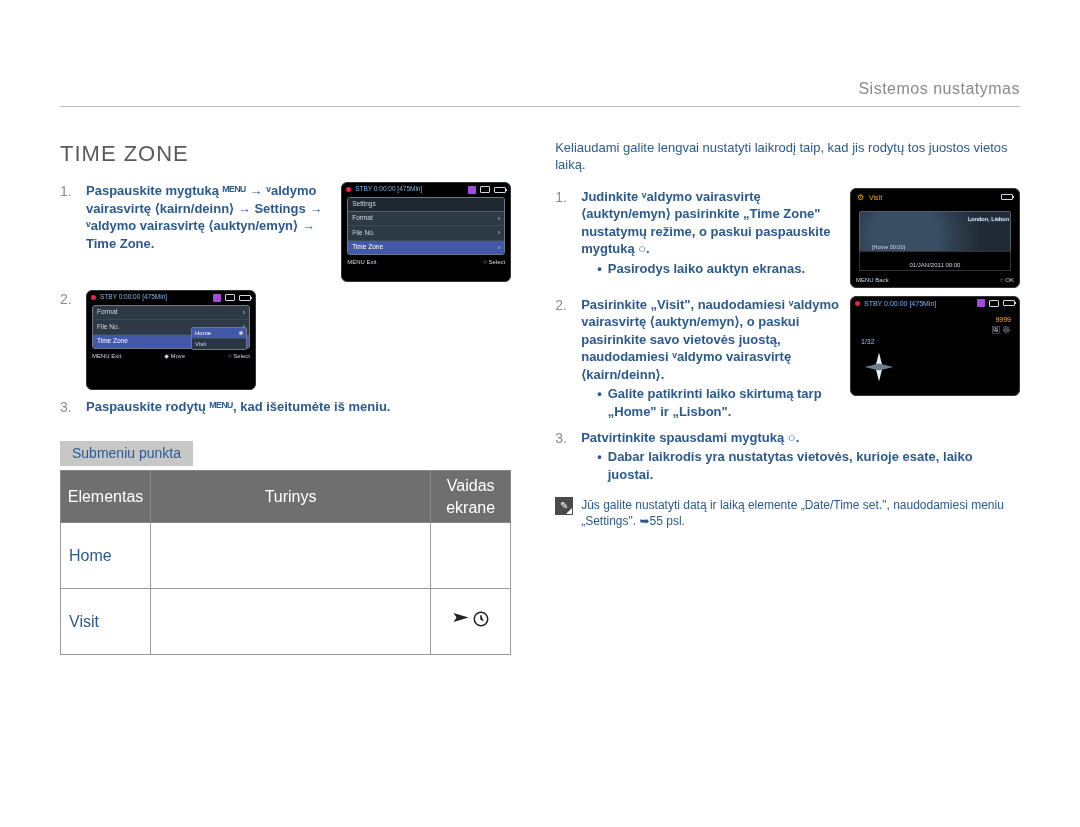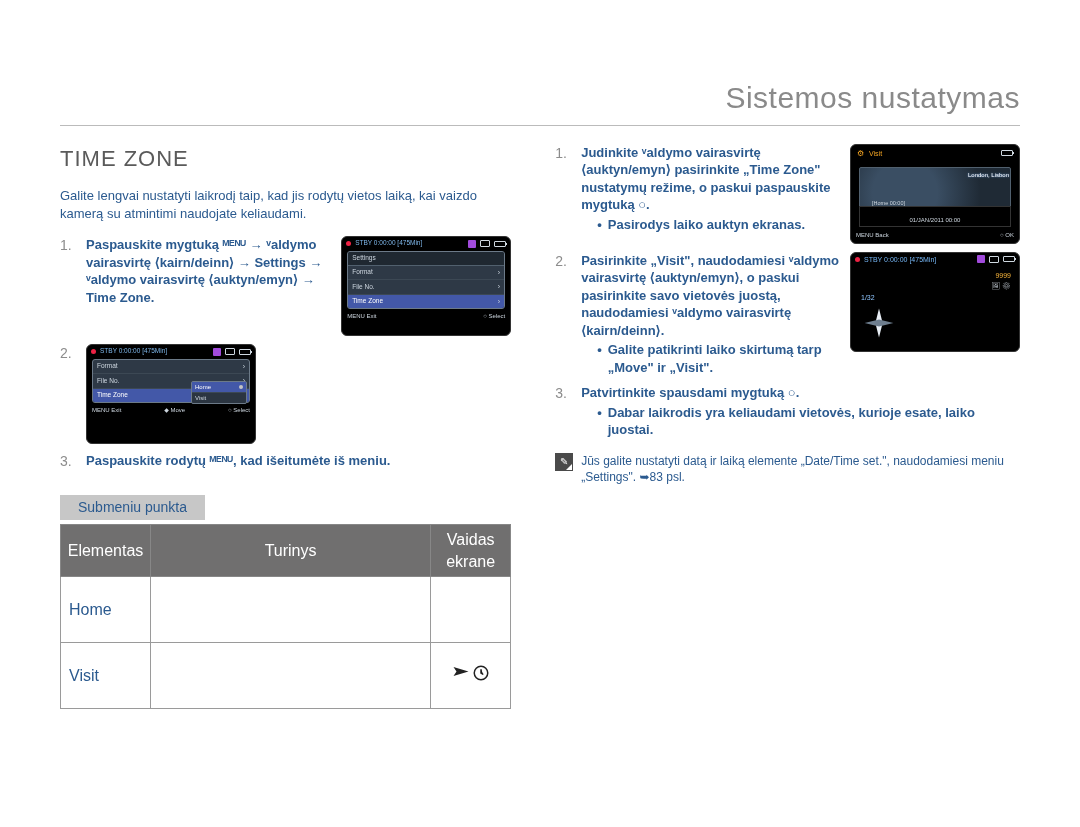--- a/index.html
+++ b/index.html
@@ -12,25 +12,25 @@
     color: #2b5a8f;
     font-size: 13px;
     line-height: 1.35;
   }
   .page {
     padding: 78px 60px 20px 60px;
   }
   .header {
     text-align: right;
     color: #8a8a8a;
-    font-size: 30px;
+    font-size: 16px;
     font-weight: 400;
     border-bottom: 1px solid #bbb;
     padding-bottom: 6px;
-    margin-bottom: 18px;
+    margin-bottom: 32px;
     letter-spacing: 0.5px;
   }
   .cols {
     display: flex;
     gap: 44px;
   }
   .col { flex: 1 1 50%; }
   .col-left { flex: 0 0 47%; }
   .col-right { flex: 1 1 53%; }
   .h1 {
@@ -157,21 +157,21 @@
   .thumb-clock .timecode { color:#76b6f5; font-size:7px;}
   .thumb-clock .weather { position:absolute; left:10px; top:40px; color:#8fc6ff; font-size:7px;}
   .thumb-clock .comp {
     position:absolute; left:10px; bottom:10px; width:36px; height:36px;
   }
   .thumb-clock .comp svg { width:36px; height:36px; }
   .submenu-label {
     background: #c7c7c7;
     color: #2b5a8f;
     display: inline-block;
-    padding: 3px 18px;
+    padding: 3px 12px;
     margin: 16px 0 4px 0;
     font-size: 14px;
   }
   table.sub {
     border-collapse: collapse;
     width: 100%;
     font-size: 16px;
   }
   table.sub th {
     background: #706f6f;
@@ -224,21 +224,20 @@
 </head>
 <body>
 
 <div class="page">
   <div class="header">Sistemos nustatymas</div>
 
   <div class="cols">
 
     <div class="col col-left">
       <div class="h1">TIME ZONE</div>
-      <p class="intro">Galite lengvai nustatyti laikrodį taip, kad jis rodytų vietos laiką, kai vaizdo kamerą su atmintimi naudojate keliaudami.</p>
 
       
       <div class="step-row">
         <div class="step-num">1.</div>
         <div class="step-text">Paspauskite mygtuką ᴹᴱᴺᵁ → ᵛaldymo vairasvirtę ⟨kairn/deinn⟩ → Settings → ᵛaldymo vairasvirtę ⟨auktyn/emyn⟩ → Time Zone.</div>
         <div class="thumb">
           <div class="topbar">
             <span class="rec-dot"></span>
             <span class="rec">STBY 0:00:00 [475Min]</span>
             <span style="margin-left:auto"></span>
@@ -347,20 +346,21 @@
                     <path stroke="#222" stroke-width="2" d="M12 7v5l3 2"></path>
                   </svg>
               </span>
             </td>
           </tr>
         </tbody>
       </table>
     </div>
 
     <div class="col col-right">
+      <p class="intro">Keliaudami galite lengvai nustatyti laikrodį taip, kad jis rodytų tos juostos vietos laiką.</p>
 
       <div class="step-row">
         <div class="step-num">1.</div>
         <div class="step-text">
           <span>Judinkite ᵛaldymo vairasvirtę ⟨auktyn/emyn⟩ pasirinkite „Time Zone" nustatymų režime, o paskui paspauskite mygtuką ○.</span>
           <div class="sub-bullet">
               <span class="dot">•</span>
             <span>Pasirodys laiko auktyn ekranas.</span>
           </div>
         </div>
@@ -380,21 +380,21 @@
           </div>
         </div>
       </div>
 
       <div class="step-row">
         <div class="step-num">2.</div>
         <div class="step-text">
           <span>Pasirinkite „Visit", naudodamiesi ᵛaldymo vairasvirtę ⟨auktyn/emyn⟩, o paskui pasirinkite savo vietovės juostą, naudodamiesi ᵛaldymo vairasvirtę ⟨kairn/deinn⟩.</span>
           <div class="sub-bullet">
               <span class="dot">•</span>
-            <span>Galite patikrinti laiko skirtumą tarp „Move" ir „Visit".</span>
+            <span>Galite patikrinti laiko skirtumą tarp „Home" ir „Lisbon".</span>
           </div>
         </div>
         <div class="thumb thumb-clock">
           <div class="topbar">
             <span class="rec-dot"></span>
             <span class="timecode">STBY 0:00:00 [475Min]</span>
             <span style="margin-left:auto"></span>
               <span class="sd"></span>
             <span style="width:10px;height:7px;border:1px solid #cfd8e0;border-radius:1px;margin-left:2px;"></span>
             <span class="batt"></span>
@@ -410,26 +410,26 @@
           </div>
         </div>
       </div>
 
       <div class="step-row">
         <div class="step-num">3.</div>
         <div class="step-text">
           <span>Patvirtinkite spausdami mygtuką ○.</span>
           <div class="sub-bullet">
               <span class="dot">•</span>
-            <span>Dabar laikrodis yra keliaudami vietovės, kurioje esate, laiko juostai.</span>
+            <span>Dabar laikrodis yra nustatytas vietovės, kurioje esate, laiko juostai.</span>
           </div>
         </div>
       </div>
 
       <div class="note-row">
         <div class="note-icon">✎</div>
-        <div class="note-text">Jūs galite nustatyti datą ir laiką elemente „Date/Time set.", naudodamiesi meniu „Settings".  ➥83 psl.</div>
+        <div class="note-text">Jūs galite nustatyti datą ir laiką elemente „Date/Time set.", naudodamiesi meniu „Settings".  ➥55 psl.</div>
       </div>
     </div>
   </div>
 </div>
 
 <div class="pageno">⠀⠀</div>
 
 </body></html>

